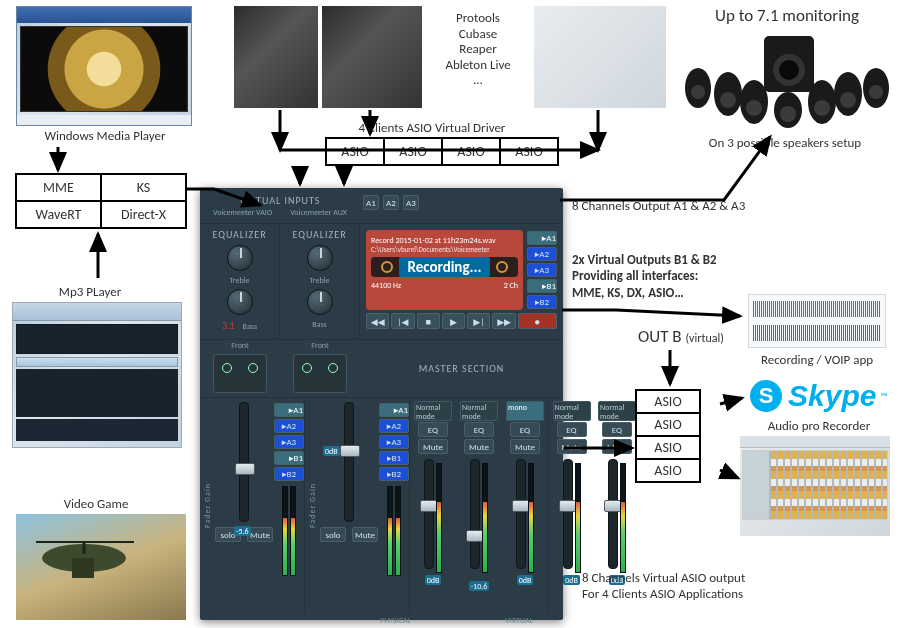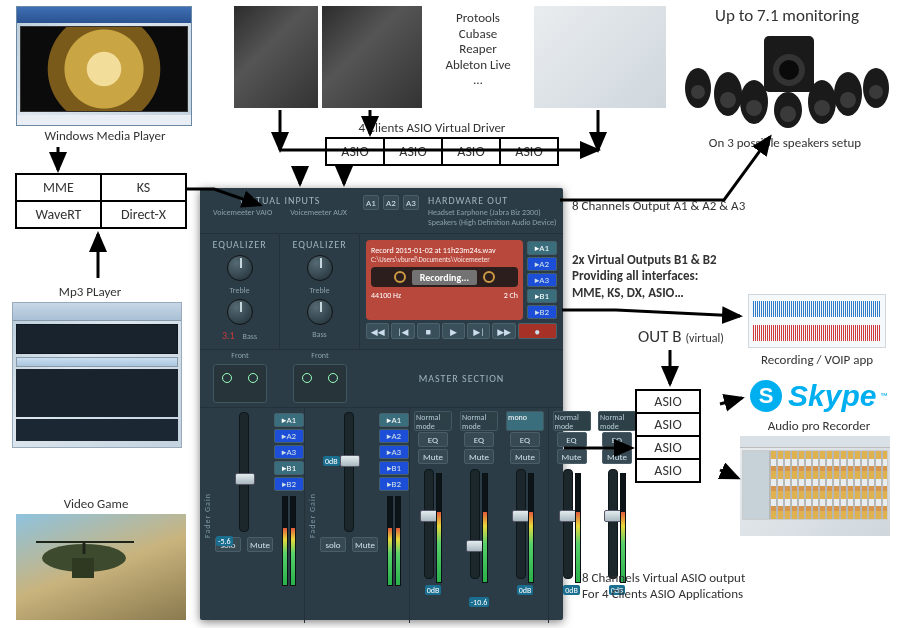--- a/index.html
+++ b/index.html
@@ -23,25 +23,25 @@
   .vm .btn{background:#374a54;border:1px solid #4a5e69;border-radius:2px;color:#cfe0e8;font-size:9px;text-align:center;padding:1px;margin:1px;}
   .vm .knob{width:26px;height:26px;border-radius:50%;background:radial-gradient(circle at 35% 30%, #556a75, #1f2d34);border:1px solid #111;display:inline-block;position:relative;}
   .vm .knob::after{content:"";position:absolute;width:2px;height:10px;background:#c7d7de;top:2px;left:12px;}
   .vm .eq{display:flex;flex-direction:column;align-items:center;gap:4px;padding:4px 6px;}
   .vm .fader-track{width:10px;height:120px;background:#1c272c;border:1px solid #0e1619;border-radius:4px;position:relative;margin:4px auto;}
   .vm .fader-cap{position:absolute;left:-5px;width:20px;height:12px;background:linear-gradient(#e3ecef,#a9b9c0);border:1px solid #556;border-radius:2px;}
   .vm .meters{display:flex;gap:2px;}
   .vm .meter{width:6px;height:130px;background:linear-gradient(to top,#0d1418,#0d1418);border:1px solid #0a1114;position:relative;}
   .vm .meter::before{content:"";position:absolute;left:0;right:0;bottom:0;height:65%;background:linear-gradient(to top,#29b24a 0%,#58d06a 55%,#e7d83b 80%,#e25a3a 100%);}
   .vm .routebtn{background:#1d4ed8;border:1px solid #46606b;font-size:9px;color:#cfe0e8;border-radius:2px;text-align:center;padding:0;margin:1px 0;width:30px;height:14px;line-height:12px;}
-  .vm .routebtn.sel{background:#3a6e7d;color:#fff;}
+  .vm .routebtn.sel{background:#3a6e7d;color:#fff;text-align:right;}
   .vm .panel{background:#b8483c;border-radius:4px;color:#fff;font-size:9px;padding:5px;position:relative;}
   .vm .panel .tape{background:#2b1e1c;border-radius:4px;height:20px;display:flex;align-items:center;justify-content:center;gap:6px;margin:3px 0;}
   .vm .reel{width:12px;height:12px;border:2px solid #c94;border-radius:50%;}
-  .vm .rec{background:#737373;color:#fff;font-weight:bold;padding:1px 8px;border-radius:2px;display:inline-block;font-size:10px;}
+  .vm .rec{background:#0369a1;color:#fff;font-weight:bold;padding:1px 8px;border-radius:2px;display:inline-block;font-size:15px;}
   .vm .transport{display:flex;gap:2px;margin-top:3px;}
   .vm .tbtn{flex:1;height:16px;background:#394f59;border:1px solid #4b636e;border-radius:2px;display:flex;align-items:center;justify-content:center;color:#cde;font-size:9px;}
   .vm .tbtn.rec{background:#a63127;}
   .vm .pan{width:54px;height:40px;border:1px solid #415760;border-radius:3px;background:#27353b;position:relative;margin:4px;}
   .vm .pan::before{content:"";position:absolute;top:8px;left:8px;width:8px;height:8px;border:1px solid #9fb;border-radius:50%;}
   .vm .pan::after{content:"";position:absolute;top:8px;right:8px;width:8px;height:8px;border:1px solid #9fb;border-radius:50%;}
   .vm .fg{font-size:8px;color:#7a99a4;writing-mode:vertical-rl;transform:rotate(180deg);letter-spacing:1px;}
   .vm .chn{display:flex;flex-direction:column;align-items:center;width:46px;padding-top:3px;}
   .vm .modebtn{font-size:8px;background:#2d3f47;border:1px solid #415861;border-radius:2px;padding:1px;color:#b6cdd6;width:38px;height:20px;line-height:9px;}
   .vm .modebtn.mono{background:#3a6e7d;color:#fff;}
@@ -146,25 +146,20 @@
       <div style="display:flex;justify-content:space-around;">
         <span class="sub">Voicemeeter VAIO</span>
         <span class="sub">Voicemeeter AUX</span>
       </div>
     </div>
     <div style="flex:0 0 62px;display:flex;gap:2px;align-items:flex-start;padding:6px 2px;">
       <div class="btn" style="width:16px;">A1</div>
       <div class="btn" style="width:16px;">A2</div>
       <div class="btn" style="width:16px;">A3</div>
     </div>
-    <div style="flex:1;padding:6px 6px;">
-      <div class="sect-title" style="text-align:left;">HARDWARE OUT</div>
-      <div class="sub">Headset Earphone (Jabra Biz 2300)</div>
-      <div class="sub">Speakers (High Definition Audio Device)</div>
-    </div>
   </div>
 
   <div style="display:flex;height:116px;border-top:1px solid #243139;">
     <div class="eq" style="flex:0 0 80px;border-right:1px solid #243139;">
       <div class="sect-title">EQUALIZER</div>
       <span class="knob"></span>
       <span class="sub">Treble</span>
       <span class="knob"></span>
       <div style="display:flex;gap:8px;align-items:center;">
           <span class="bass">3.1</span>
@@ -230,21 +225,21 @@
   <div style="display:flex;height:216px;border-top:1px solid #243139;">
 
     <div style="flex:0 0 80px;display:flex;position:relative;">
       <div style="flex:0 0 14px;display:flex;align-items:center;justify-content:center;">
           <span class="fg">Fader Gain</span>
         </div>
       <div style="flex:1;position:relative;">
         <div class="fader-track">
             <div class="fader-cap" style="top:60px;"></div>
           </div>
-        <div class="dblabel" style="left:2px;top:128px;text-align:right;">-5.6</div>
+        <div class="dblabel" style="left:20px;top:128px;text-align:right;">-5.6</div>
         <div style="display:flex;gap:4px;justify-content:center;">
             <div class="btn" style="width:26px;">solo</div>
             <div class="btn" style="width:26px;">Mute</div>
           </div>
       </div>
       <div style="flex:0 0 30px;display:flex;flex-direction:column;align-items:center;padding-top:4px;">
         <div class="routebtn sel">▸<span>A1</span></div>
         <div class="routebtn">▸<span>A2</span></div>
         <div class="routebtn">▸<span>A3</span></div>
         <div class="routebtn sel">▸<span>B1</span></div>
@@ -301,21 +296,21 @@
         <div class="modebtn" style="white-space:pre-line;">Normal
 mode</div>
         <div class="btn" style="width:30px;">EQ</div>
         <div class="btn" style="width:30px;">Mute</div>
         <div style="display:flex;gap:2px;align-items:flex-end;">
           <div class="fader-track" style="height:110px;">
               <div class="fader-cap" style="top:70px;"></div>
             </div>
           <div class="meter" style="height:110px;"></div>
         </div>
-        <div class="dblabel" style="position:static;margin-top:14px;">-10.6</div>
+        <div class="dblabel" style="position:static;margin-top:8px;">-10.6</div>
       </div>
       <div class="chn">
         <div class="modebtn mono">mono</div>
         <div class="btn" style="width:30px;">EQ</div>
         <div class="btn" style="width:30px;">Mute</div>
         <div style="display:flex;gap:2px;align-items:flex-end;">
           <div class="fader-track" style="height:110px;">
               <div class="fader-cap" style="top:40px;"></div>
             </div>
           <div class="meter" style="height:110px;"></div>

